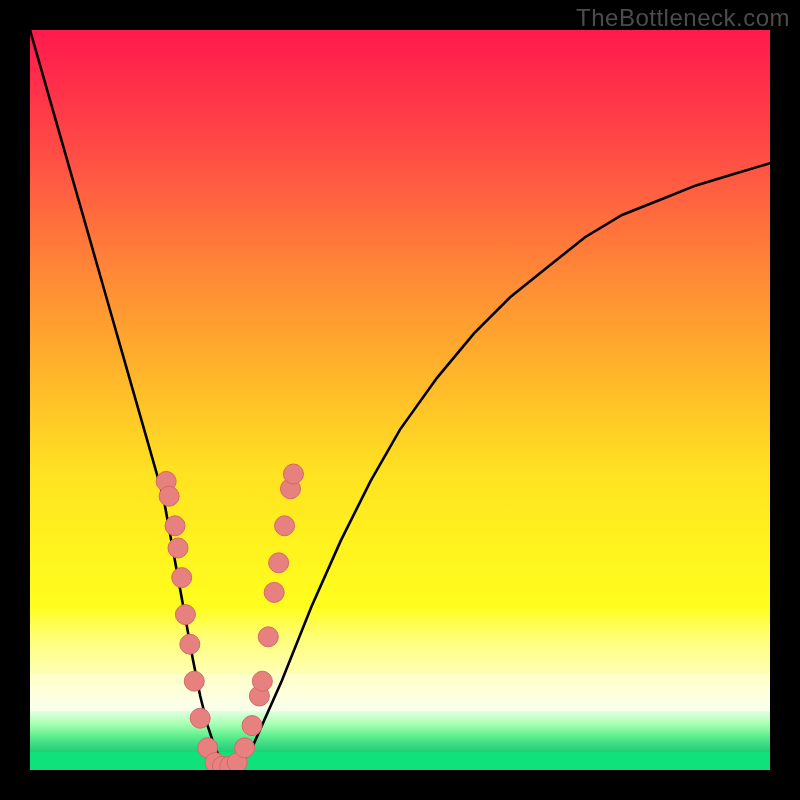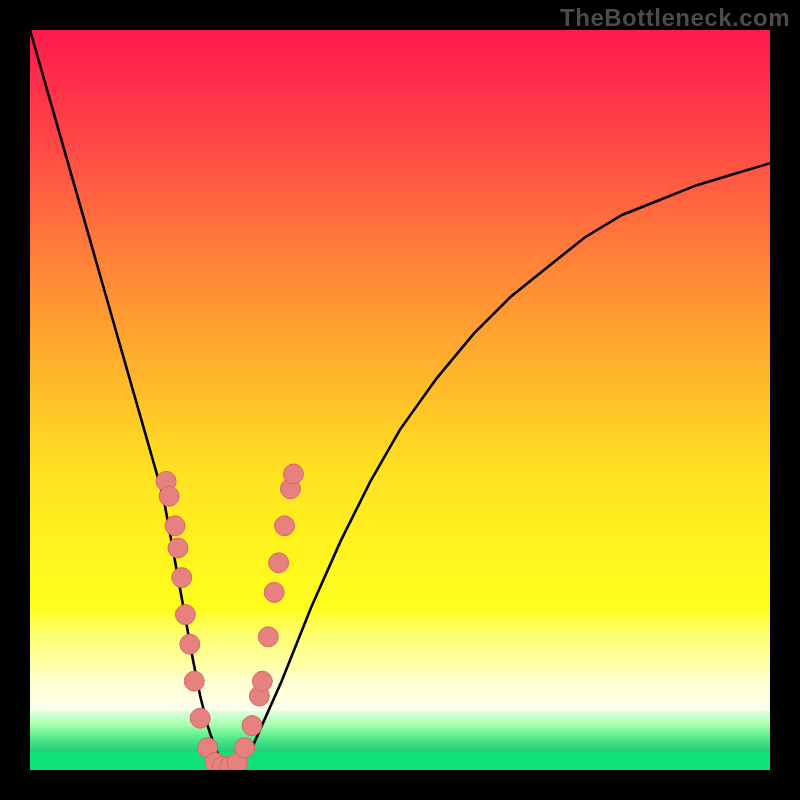--- a/index.html
+++ b/index.html
@@ -16,21 +16,21 @@
     width: 800px;
     height: 800px;
     background: #000;
   }
   .watermark {
     position: absolute;
     top: 4px;
     right: 10px;
     color: #4c4c4c;
     font-size: 24px;
-    font-weight: 700;
+    font-weight: 400;
     letter-spacing: 0.5px;
     z-index: 10;
   }
   .plot-area {
     position: absolute;
     left: 30px;
     top: 30px;
     width: 740px;
     height: 740px;
     overflow: hidden;

